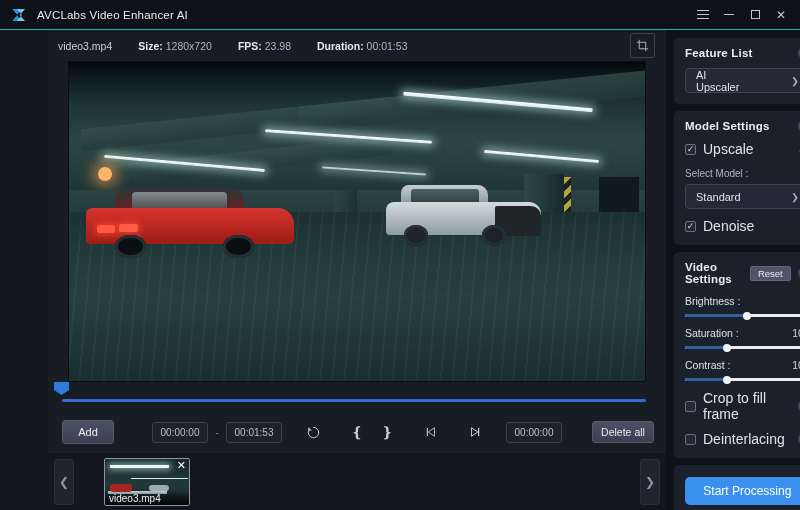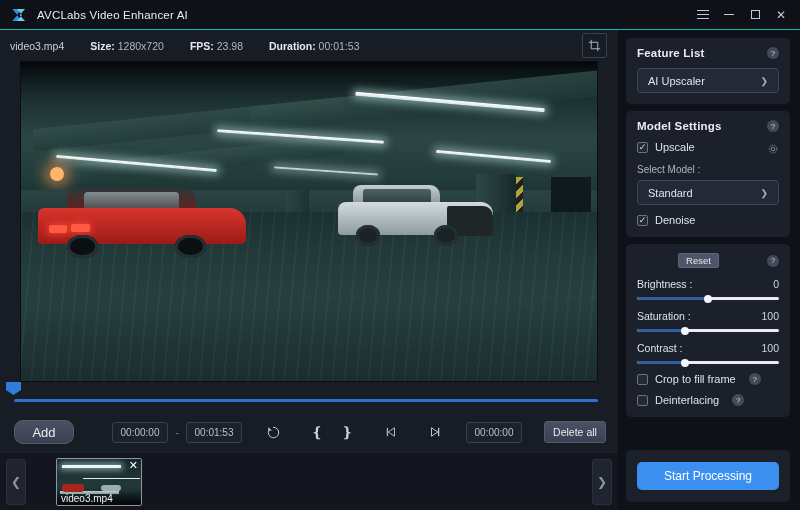--- a/index.html
+++ b/index.html
@@ -24,21 +24,21 @@
   .wbtn {
     width: 26px; height: 26px; display: flex; align-items: center; justify-content: center;
     color: #c2c8d4; font-size: 12px; cursor: default;
   }
   .hamb { display: flex; flex-direction: column; gap: 2.5px; }
   .hamb i { display: block; width: 12px; height: 1.4px; background: #c2c8d4; }
   .minim { width: 10px; height: 1.4px; background: #c2c8d4; }
   .maxim { width: 9px; height: 9px; border: 1.4px solid #c2c8d4; }
 
   
-  .body { flex: 1 1 auto; display: flex; min-height: 0; }
+  .body { flex: 1 1 auto; display: flex; min-height: 0; margin-left: 48px; }
   .left { width: 618px; flex: 0 0 618px; display: flex; flex-direction: column; background: #181c25; min-height: 0; }
   .right { flex: 1 1 auto; background: #0e1117; padding: 8px 10px 8px 8px; display: flex; flex-direction: column; gap: 7px; }
 
   
   .infobar {
     height: 31px; flex: 0 0 31px; display: flex; align-items: center;
     padding: 0 8px 0 10px; font-size: 10.5px; background: #181c25; position: relative;
   }
   .infobar .seg { margin-right: 26px; white-space: nowrap; }
   .infobar .k { color: #e4e8f0; font-weight: bold; }
@@ -136,22 +136,22 @@
   .tl-marker {
     position:absolute; left:6px; top:0px; width:15px; height:13px;
     background:#2f7ddb; clip-path: polygon(0 0,100% 0,100% 62%,50% 100%,0 62%);
   }
 
   
   .controls {
     flex: 0 0 40px; display:flex; align-items:center; gap:0; padding: 0 12px 0 14px;
   }
   .btn-add {
-    width: 60px; height: 24px; background: linear-gradient(180deg,#4a5162,#3a4051);
-    border:1px solid #545b6d; border-radius:9px; color:#e8ebf2; font-size:13px;
+    width: 52px; height: 24px; background: linear-gradient(180deg,#4a5162,#3a4051);
+    border:1px solid #545b6d; border-radius:3px; color:#e8ebf2; font-size:11px;
     display:flex; align-items:center; justify-content:center; margin-right: 38px;
   }
   .time-field {
     width: 56px; height: 21px; border:1px solid #3a4150; border-radius:3px;
     background:#1c212b; color:#b9c0cd; font-size:10px;
     display:flex; align-items:center; justify-content:center; overflow:hidden;
   }
   .dash { width: 18px; text-align:center; color:#767e8e; font-size:11px; }
   .ctl-icon {
     width: 30px; height: 28px; display:flex; align-items:center; justify-content:center;
@@ -211,21 +211,21 @@
     background:#232936; display:flex; align-items:center; padding: 0 10px; font-size:11px; color:#dfe4ee;gap:42px;
   }
   .chev { margin-left:auto; color:#aab1bf; font-size:9px; }
   .row { display:flex; align-items:center; gap:7px; margin-top:9px; }
   .cbox {
     width:11px; height:11px; border:1px solid #6a7competitive; border:1px solid #6a7283; border-radius:2px;
     background:#232936; flex:0 0 11px; display:flex; align-items:center; justify-content:center;
     font-size:9px; color:#cfd6e2; line-height:1;
   }
   .cbox.checked { color:#d9dfe9; }
-  .row-label { font-size:11px; color:#dde2ec; }
+  .row-label { font-size:14px; color:#dde2ec; }
   .gear { margin-left:auto; width:12px; height:12px; color:#9aa2b1; }
   .sub-label { font-size:10px; color:#aeb5c3; margin-top:11px; margin-bottom:5px; }
   .slider-row { display:flex; align-items:center; font-size:10.5px; color:#dde2ec; margin-top:10px; }
   .slider-val { margin-left:auto; color:#cfd5e1; }
   .track { position:relative; height:3px; background:#e9ecf2; border-radius:2px; margin-top:7px; }
   .track .fill { position:absolute; left:0; top:0; bottom:0; background:#2f5f9e; border-radius:2px; }
   .track .knob {
     position:absolute; top:50%; width:8px; height:8px; background:#f2f5fa; border-radius:50%;
     transform: translate(-50%,-50%);
   }
@@ -423,20 +423,21 @@
           <span class="chev">❯</span>
         </div>
         <div class="row">
           <span class="cbox checked">✓</span>
           <span class="row-label">Denoise</span>
         </div>
       </div>
 
       <div class="card">
         <div class="card-head">
+          <span class="card-title">Video Settings</span>
           <span class="reset-btn">Reset</span>
           <span class="help">?</span>
         </div>
 
         <div class="slider-row">
           <span>Brightness :</span>
           <span class="slider-val">0</span>
         </div>
         <div class="track">
           <div class="fill" style="width: 50%;"></div>

